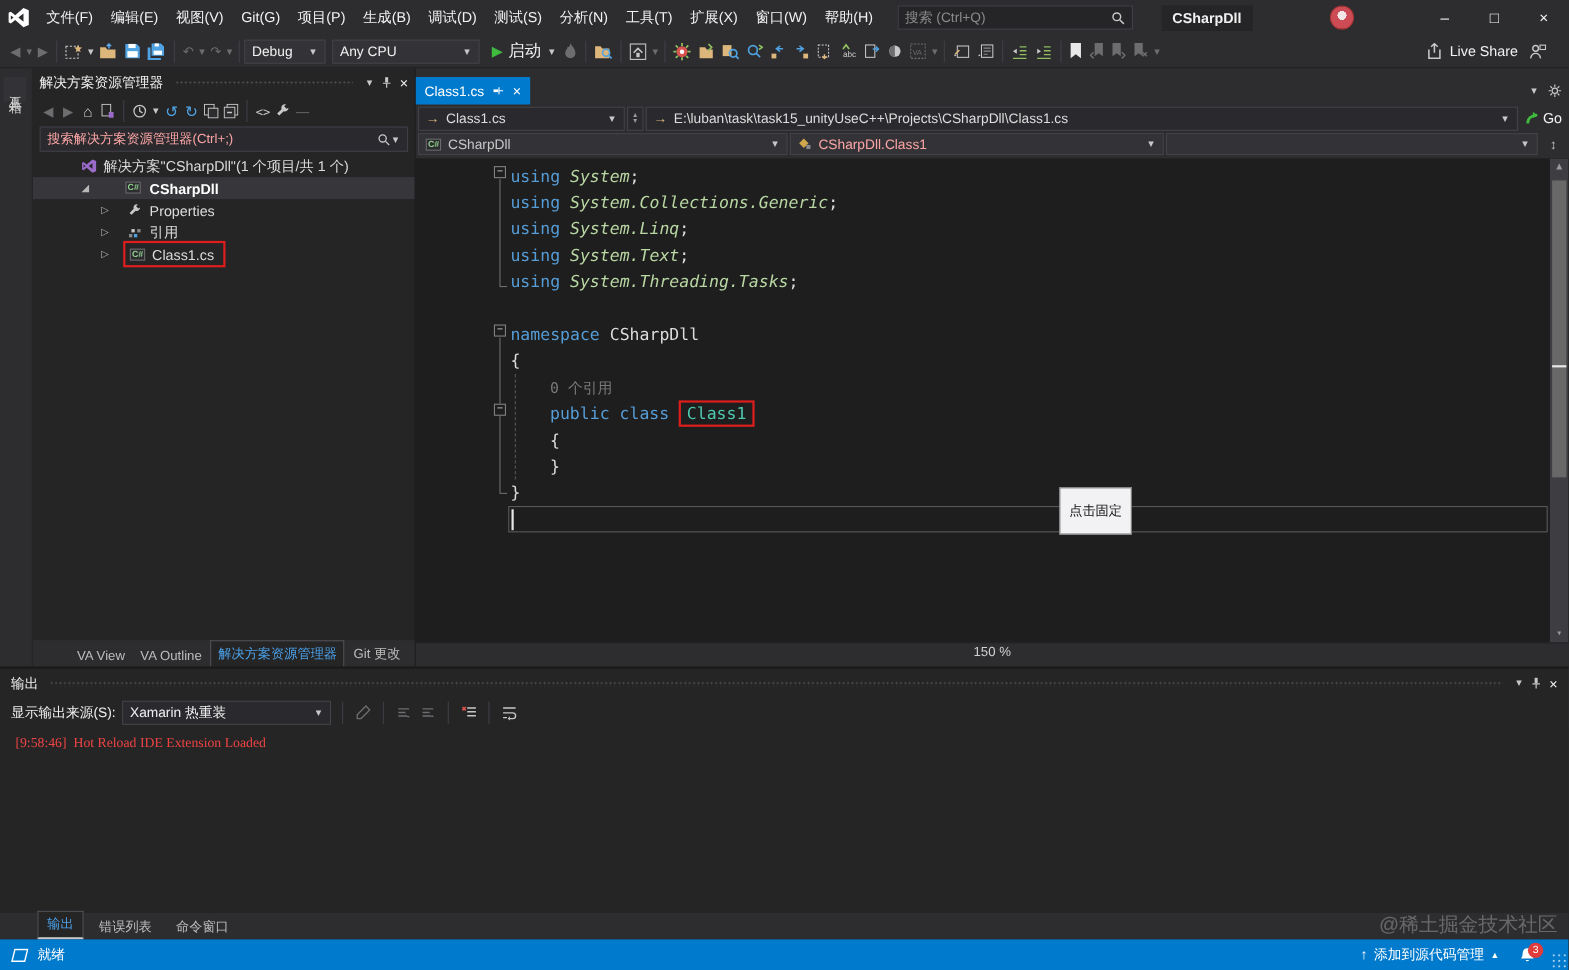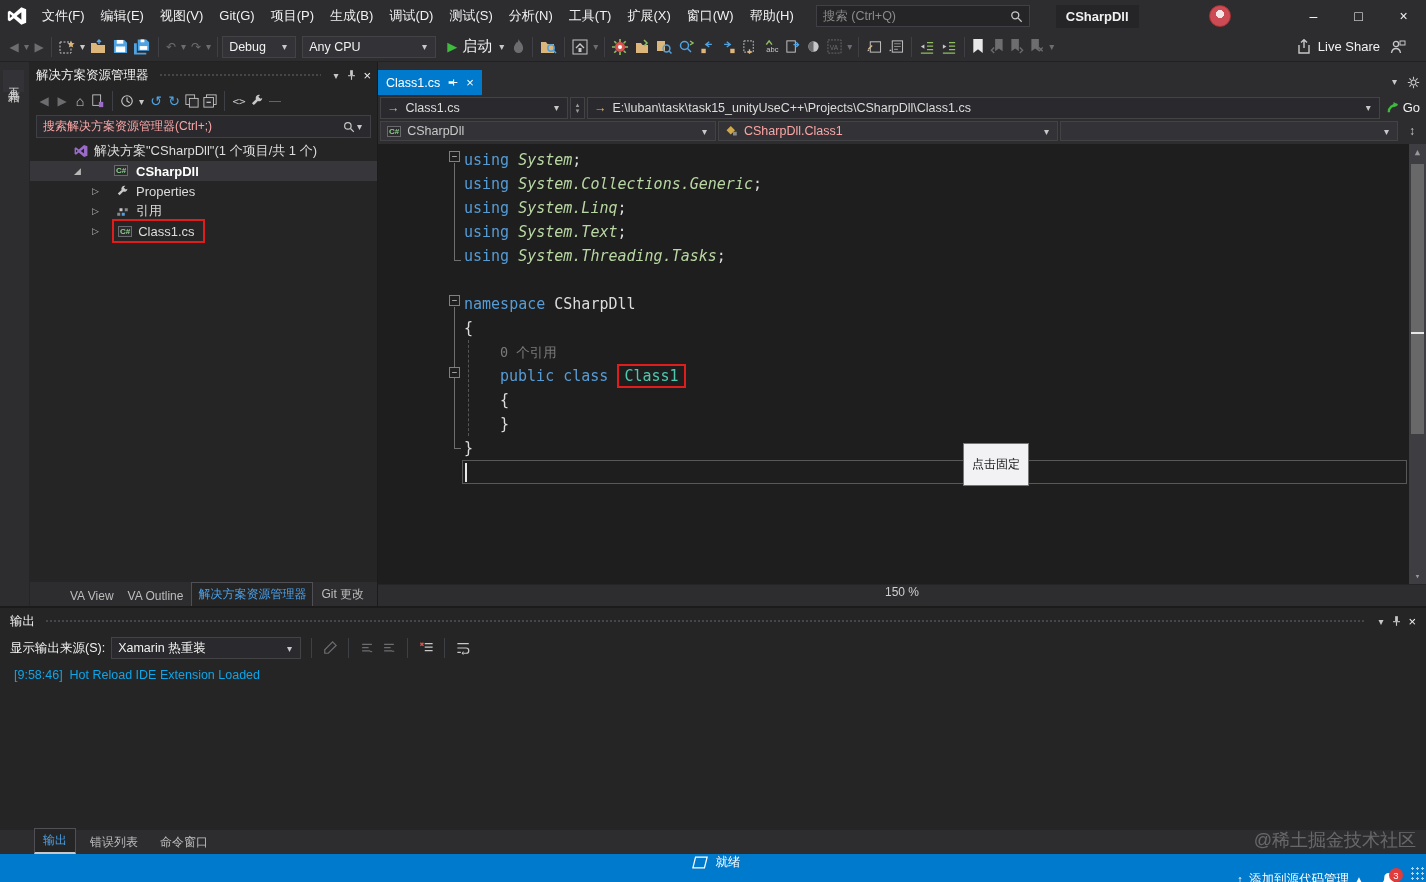--- a/index.html
+++ b/index.html
@@ -87,27 +87,27 @@
 
   #edit-status { height:22px; background:#2d2d30; display:flex; align-items:center; font-size:12px; color:#d0d0d0; padding:0 8px; gap:6px; border-top:1px solid #252528;flex-direction:column; }
   #hthumb { width:300px; height:8px; background:#4a4a4e; border-radius:4px; margin-left:40px; }
   #edit-status .right { margin-left:auto; display:flex; gap:34px; padding-right:14px; }
 
   
   #output { position:absolute; top:606px; left:0; width:1426px; height:248px; background:#252526; display:flex; flex-direction:column; border-top:2px solid #1b1b1c; }
   #out-header { height:26px; display:flex; align-items:center; padding:0 10px; font-size:12.5px; gap:6px; }
   #out-toolbar { height:28px; display:flex; align-items:center; padding:0 10px; gap:6px; font-size:12.5px; }
   #out-combo { width:190px; height:22px; background:#2a2a2e; border:1px solid #434346; display:flex; align-items:center; padding:0 6px; font-size:12.5px; }
-  #out-log { flex:1; font-family:Liberation Sans, sans-serif; font-size:12.5px; color:#0ea5e9; padding:6px 0 0 14px; white-space:pre; background:#252526; }
+  #out-log { flex:1; font-family:Liberation Serif, serif; font-size:12.5px; color:#ef4444; padding:6px 0 0 14px; white-space:pre; background:#252526; }
   #out-tabs { height:24px; display:flex; align-items:flex-end; padding-left:34px; gap:6px; font-size:12px; background:#2d2d30; }
   .outtab { padding:3px 8px; color:#bdbdbd; }
   .outtab.active { color:#4ba0e8; border:1px solid #4f4f55; border-bottom:2px solid #c8c8c8; background:#252526; }
 
   
-  #statusbar { position:absolute; top:854px; left:0; width:1426px; height:28px; background:#007acc; display:flex; align-items:center; font-size:12.5px; color:#fff; padding:0 4px;flex-direction:column; }
+  #statusbar { position:absolute; top:854px; left:0; width:1426px; height:28px; background:#007acc; display:flex; align-items:center; font-size:12.5px; color:#fff; padding:0 4px; }
   #sb-left { display:flex; align-items:center; gap:8px; padding-left:6px; }
   #sb-right { margin-left:auto; display:flex; align-items:center; gap:18px; padding-right:26px; }
   #bell-badge { position:absolute; right:-7px; top:-4px; background:#e03c3c; color:#fff; border-radius:50%; width:14px; height:14px; font-size:9.5px; display:flex; align-items:center; justify-content:center; }
   #grip { position:absolute; right:2px; bottom:2px; width:14px; height:14px;
           background-image:radial-gradient(#d8ecf9 1px, transparent 1.2px); background-size:5px 5px; opacity:.8; }
   #watermark { position:absolute; right:10px; top:828px; font-size:18px; color:rgba(255,255,255,.28); z-index:9; }
 </style>
 </head>
 <body>
 

